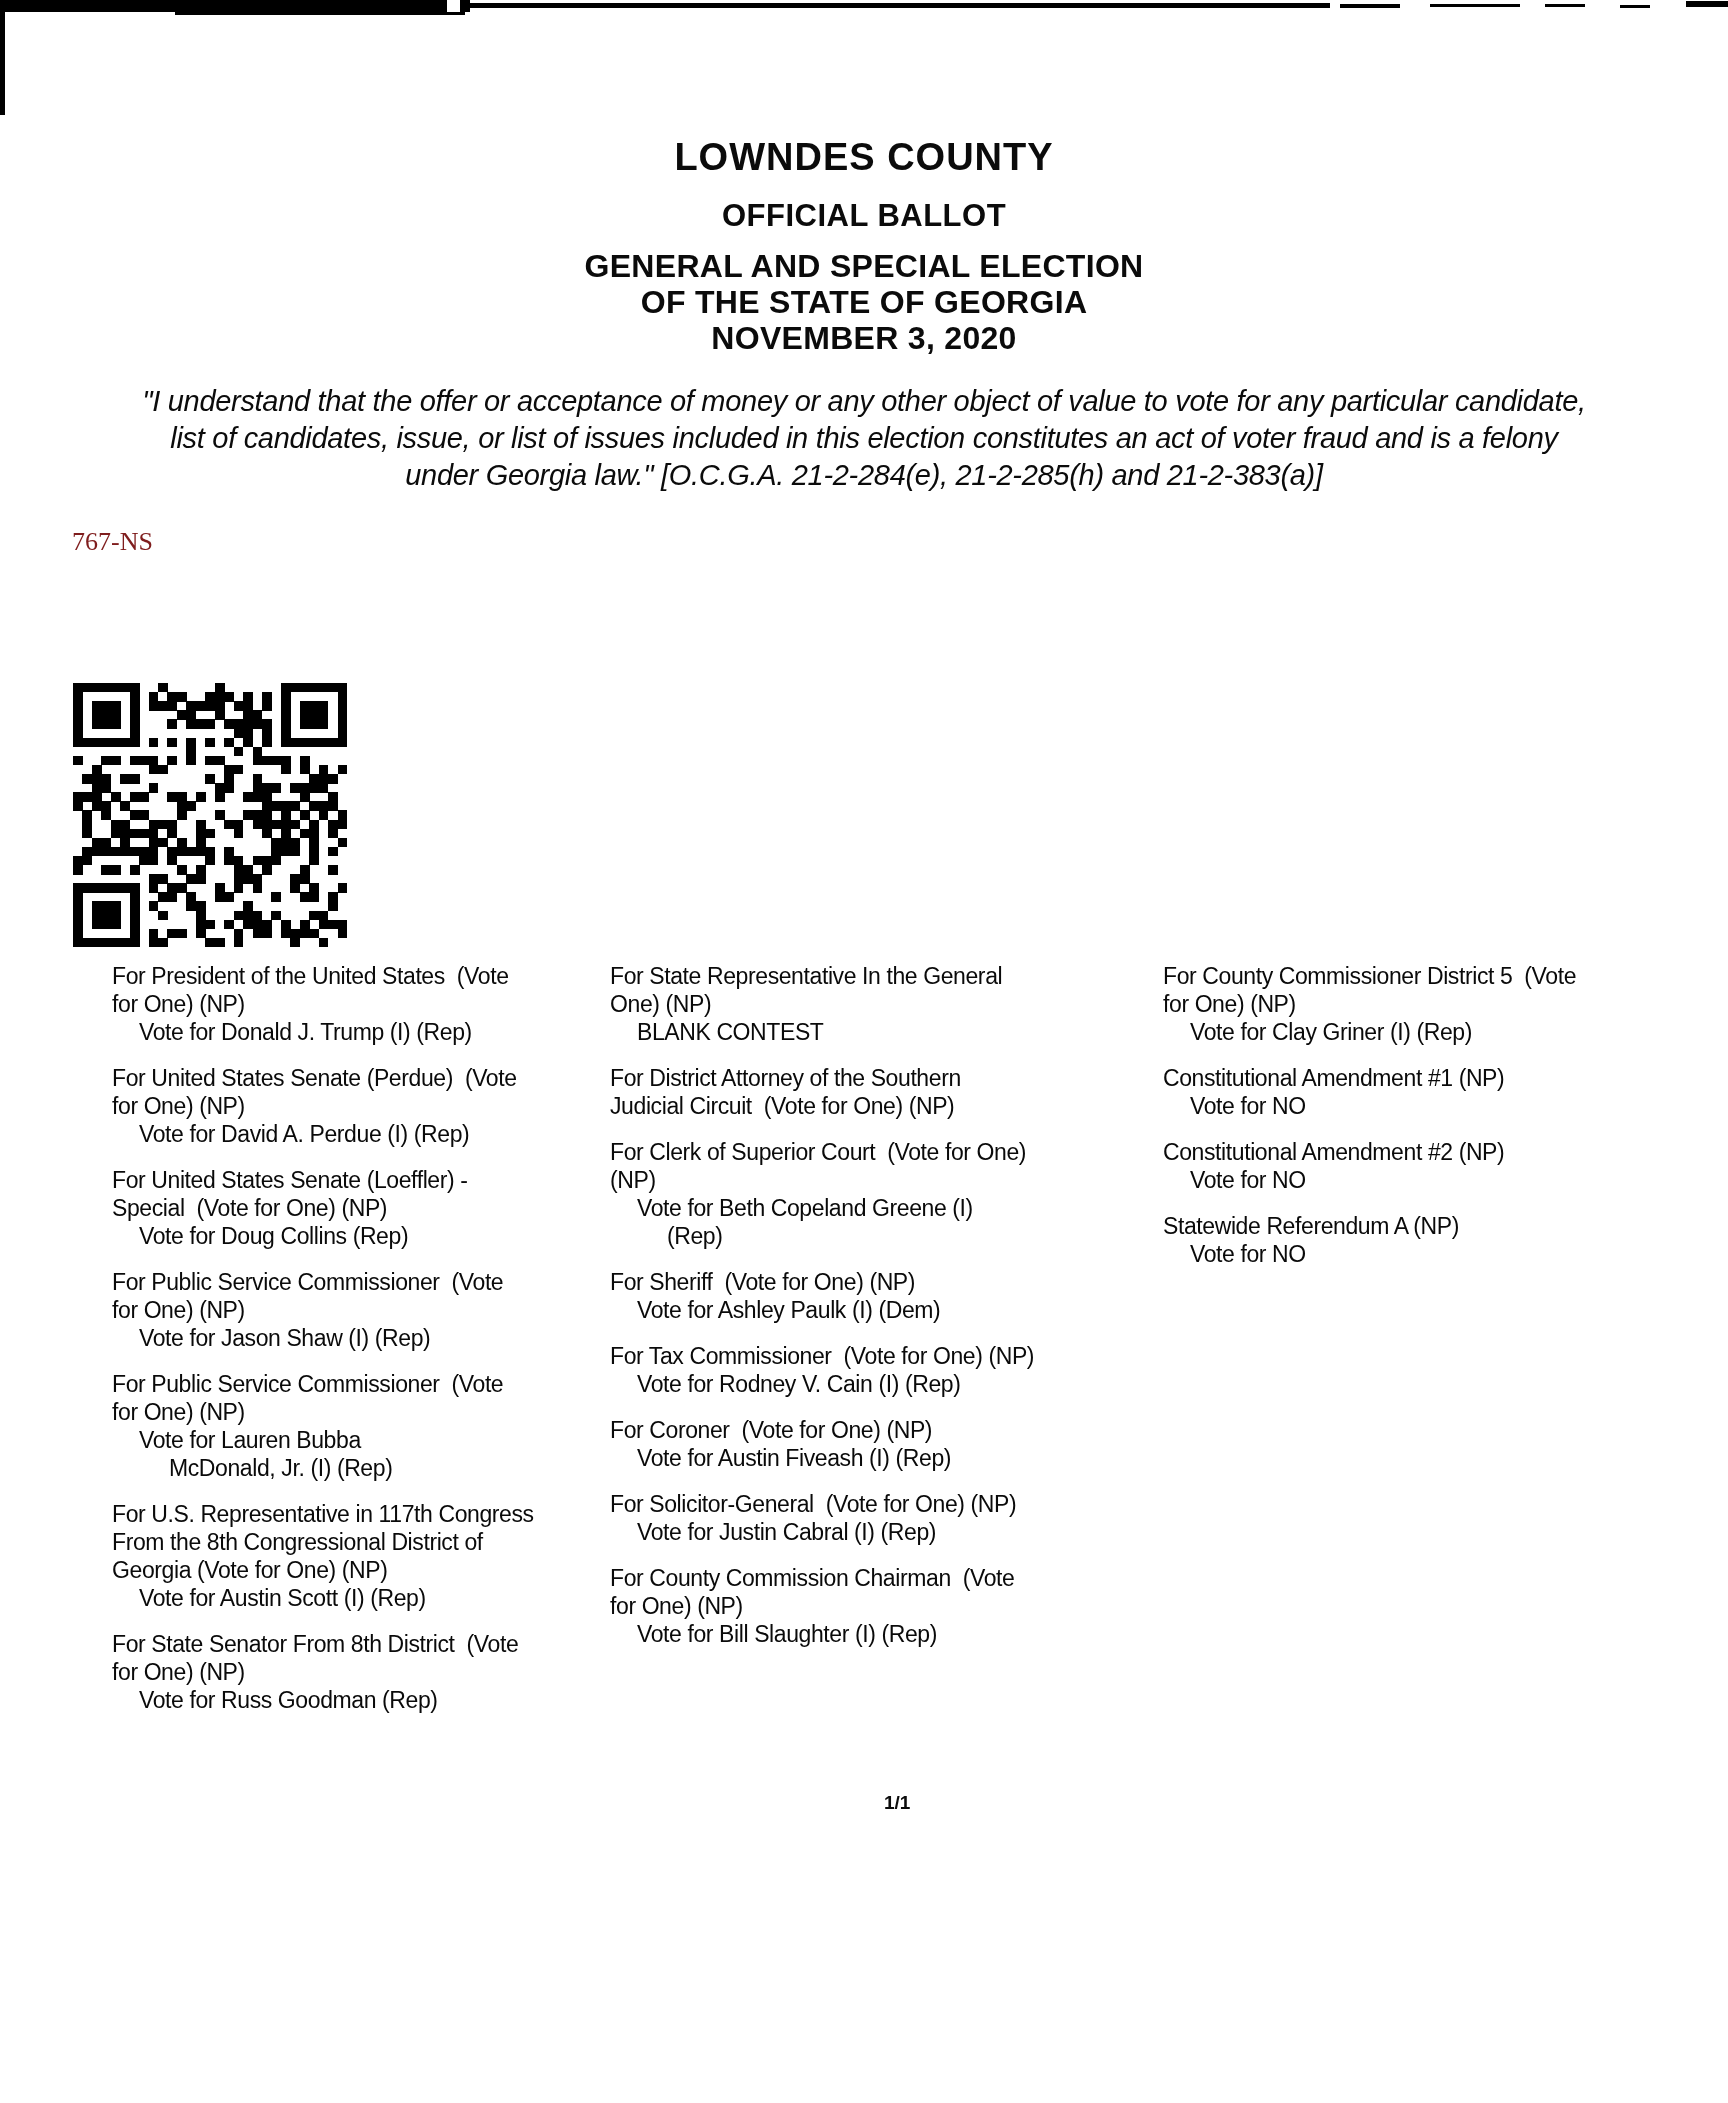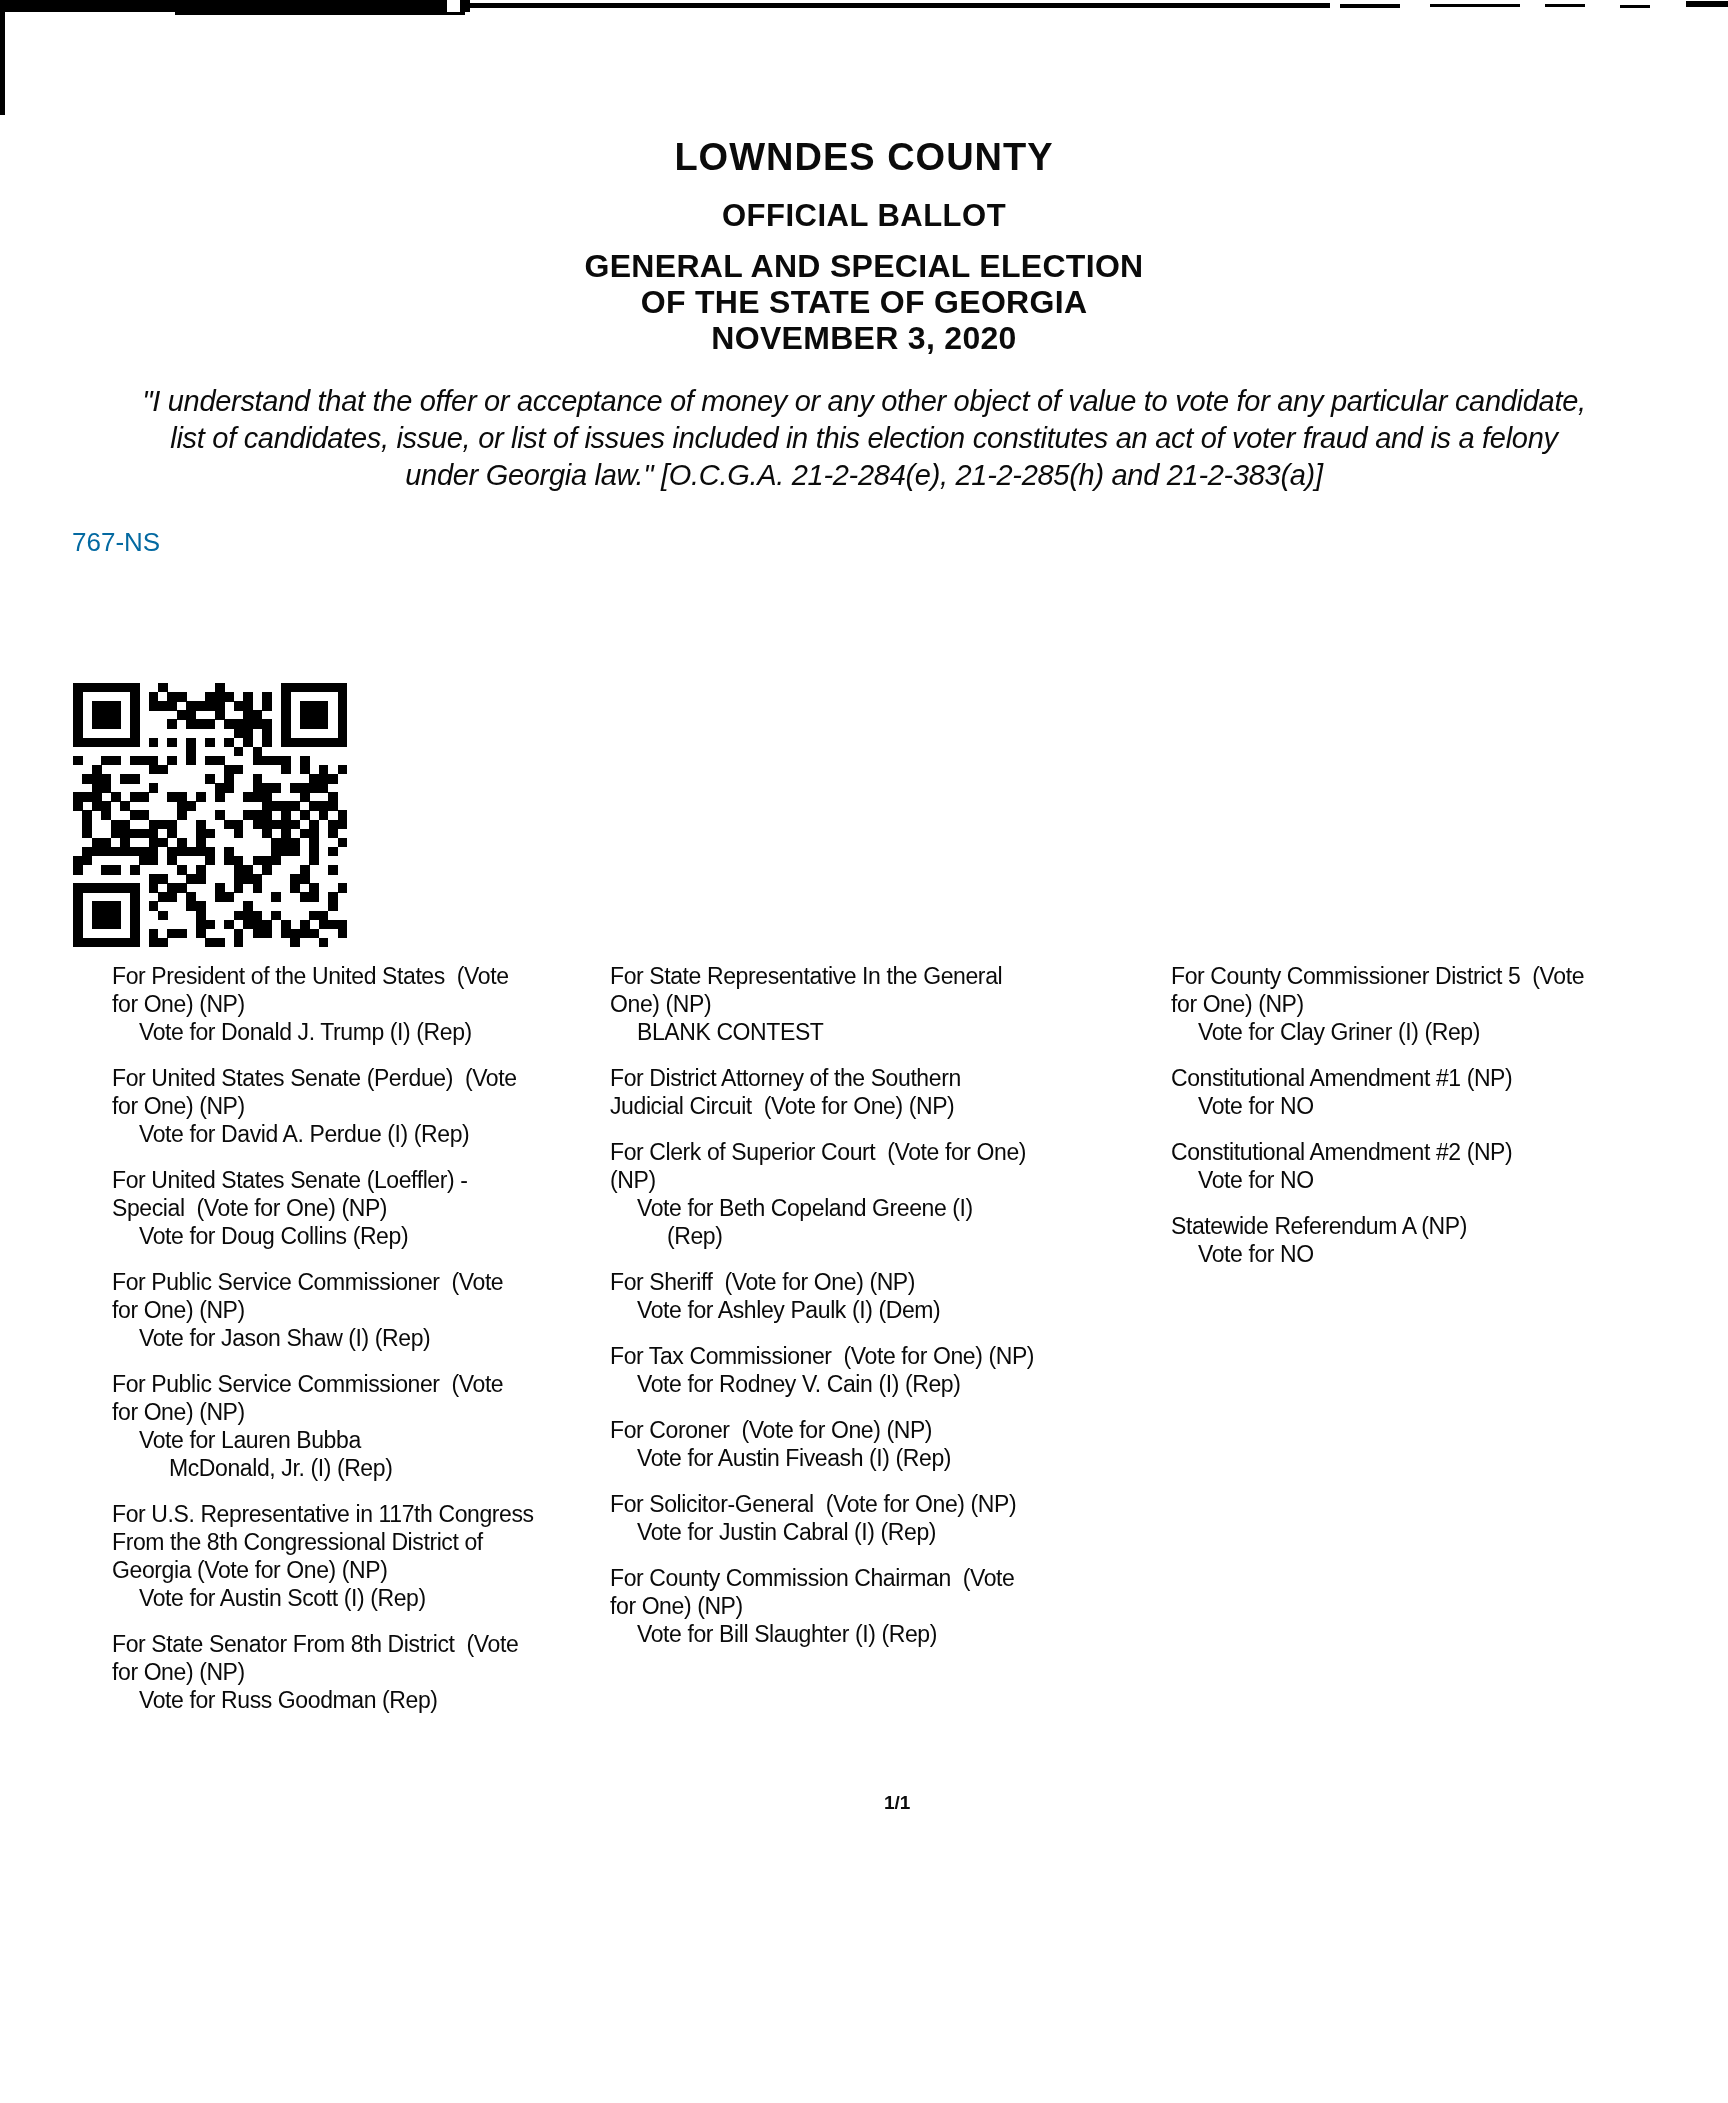--- a/index.html
+++ b/index.html
@@ -14,26 +14,26 @@
   .abs{position:absolute;}
   .hdr{left:0;width:1728px;text-align:center;font-weight:bold;color:#0b0b0b;}
   .county{top:136px;font-size:38px;letter-spacing:1px;}
   .official{top:198px;font-size:31px;letter-spacing:.5px;}
   .election{top:248px;font-size:32px;line-height:36px;letter-spacing:.3px;}
   .notice{
     top:383px;left:0;width:1728px;text-align:center;
     font-family:"Liberation Sans","DejaVu Sans",sans-serif;
     font-style:italic;font-size:29px;line-height:37px;letter-spacing:-.3px;color:#0b0b0b;
   }
-  .style-num{left:72px;top:527px;font-size:26px;color:#0369a1;}
+  .style-num{left:72px;top:527px;font-size:26px;color:#7f1d1d;font-family:Liberation Serif, serif;}
   .qr{left:73px;top:683px;}
   .col{top:962px;font-size:23px;line-height:28px;letter-spacing:-.4px;color:#0a0a0a;}
   .col-1{left:73px;width:535px;margin-left:39px;}
   .col-2{left:610px;width:550px;}
-  .col-3{left:1163px;width:550px;margin-left:8px;}
+  .col-3{left:1163px;width:550px;}
   .contest{margin:0 0 18px 0;}
   .line{white-space:pre;}
   .ind0{padding-left:0;}
   .ind1{padding-left:27px;}
   .ind2{padding-left:57px;}
   .pageno{left:884px;top:1792px;font-size:19px;color:#0b0b0b;font-weight:bold;}
   
   .art{background:#000;}
 </style>
 </head>

